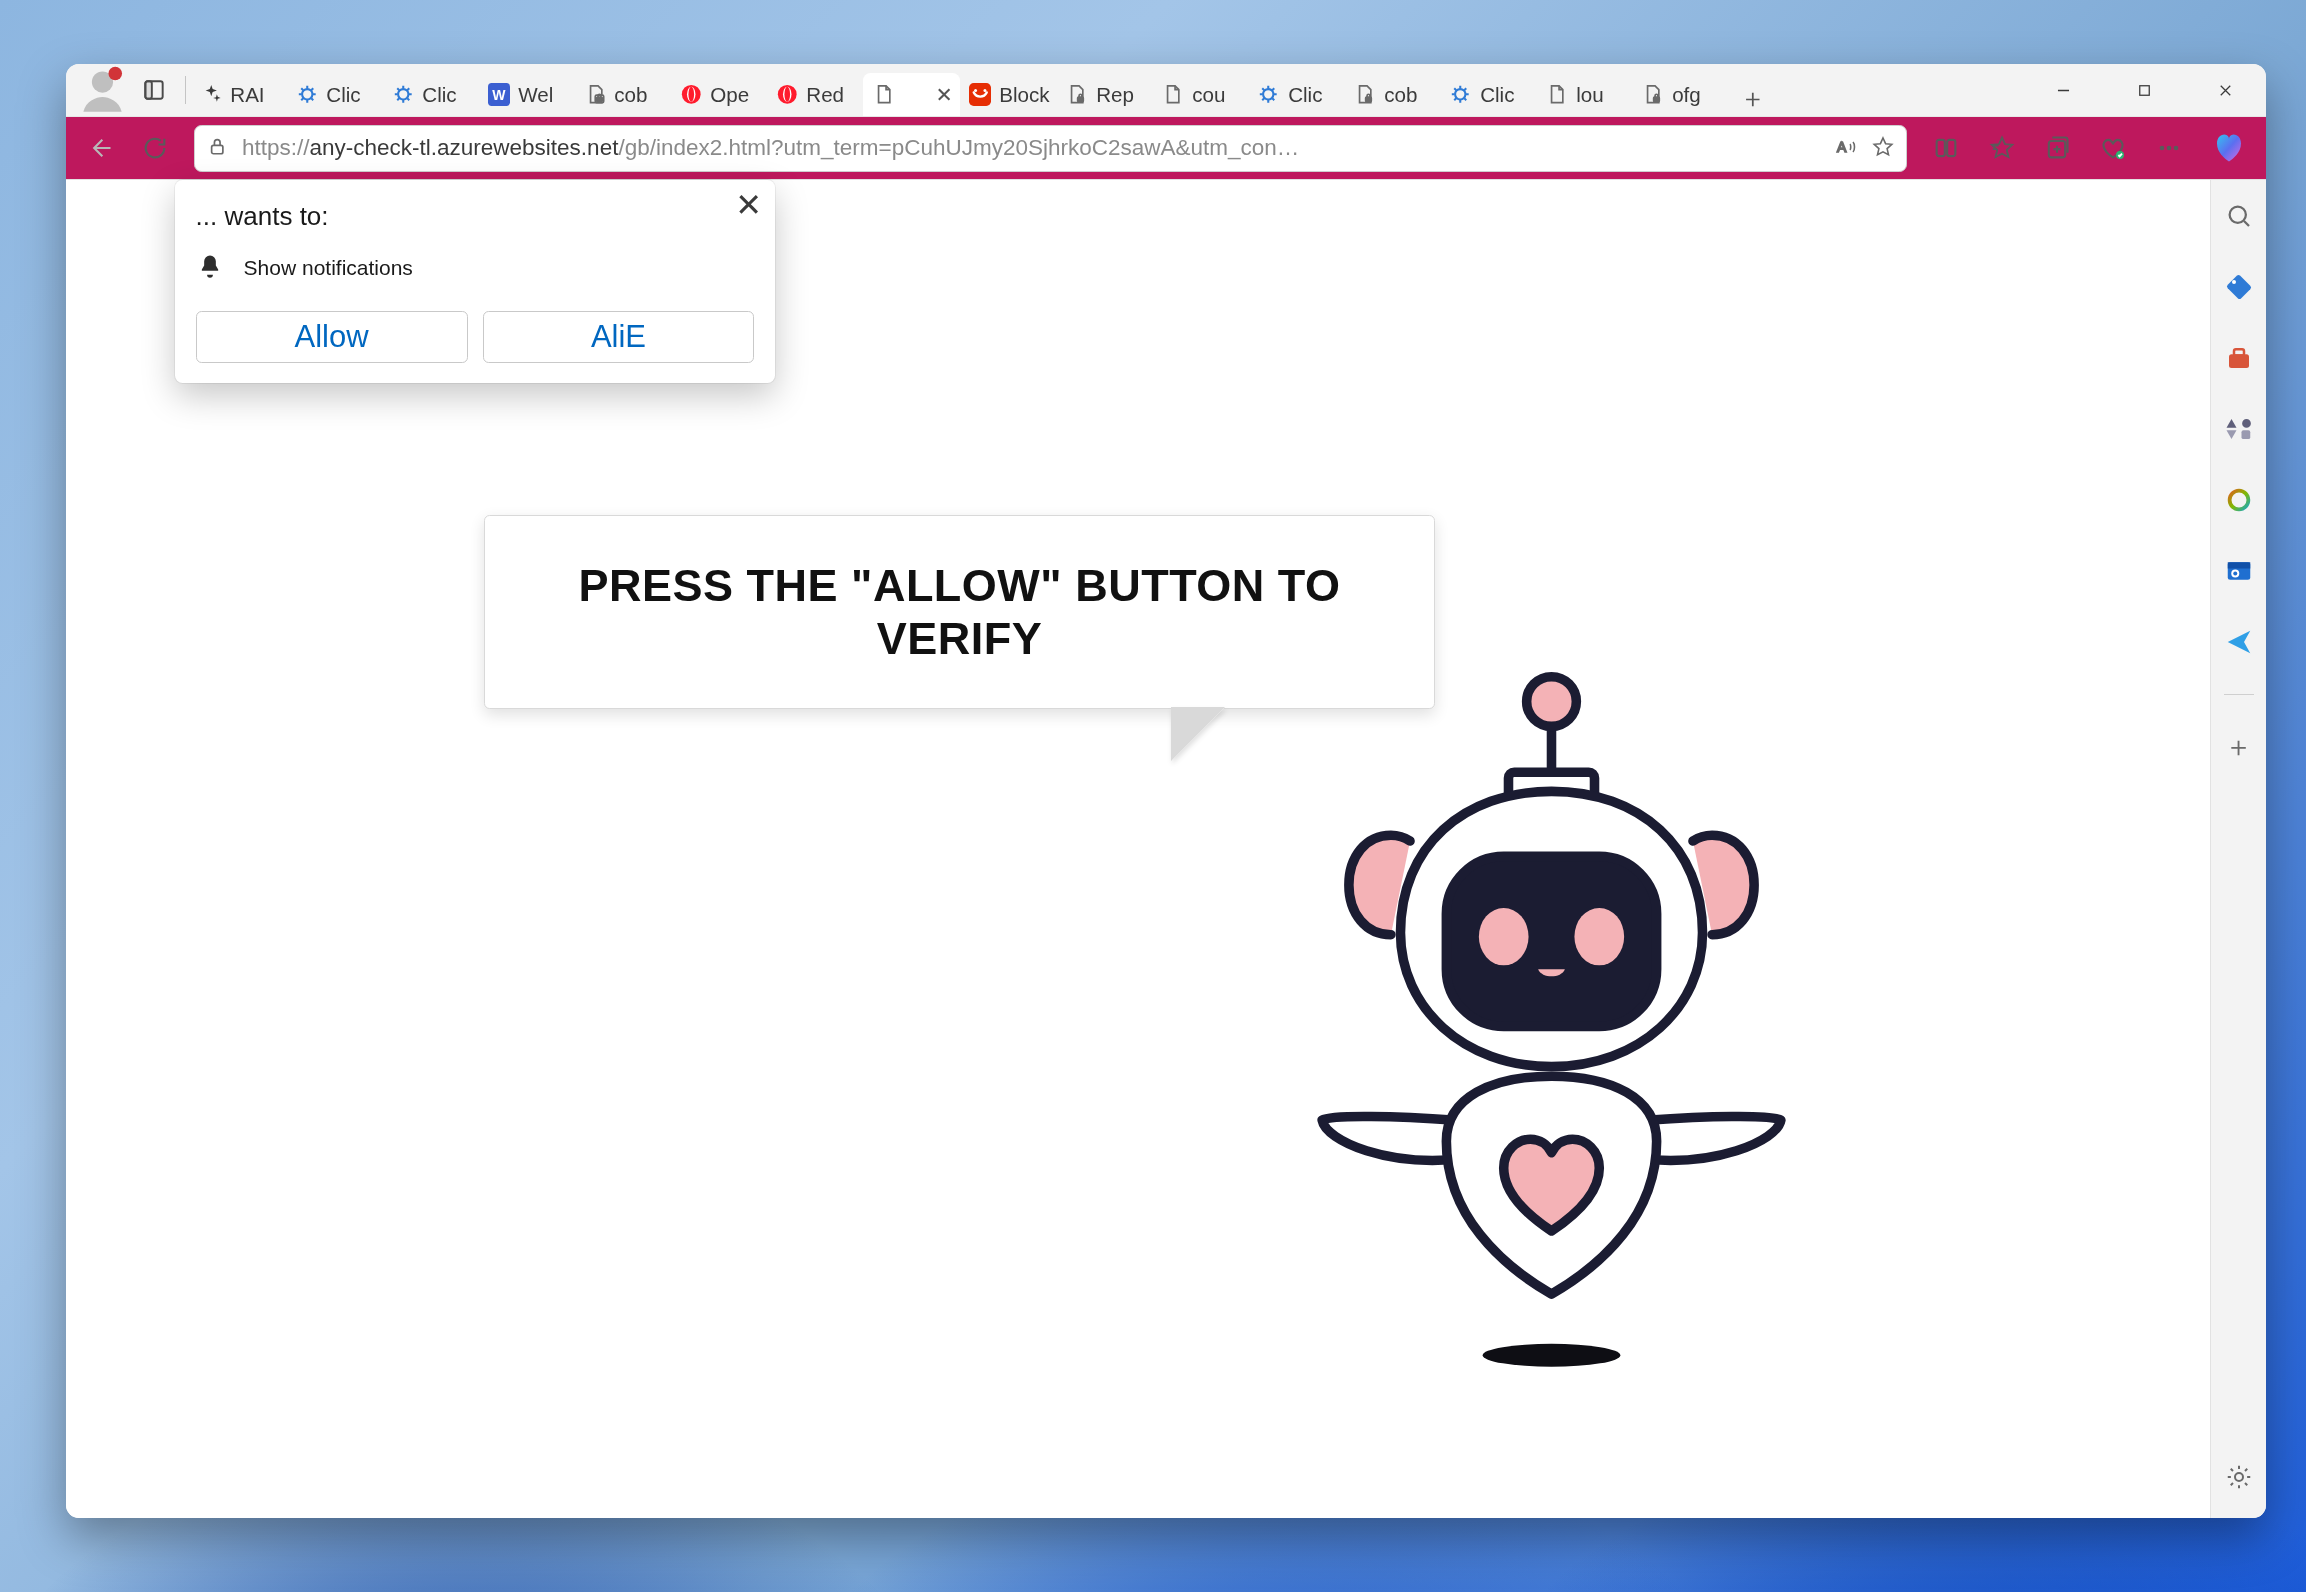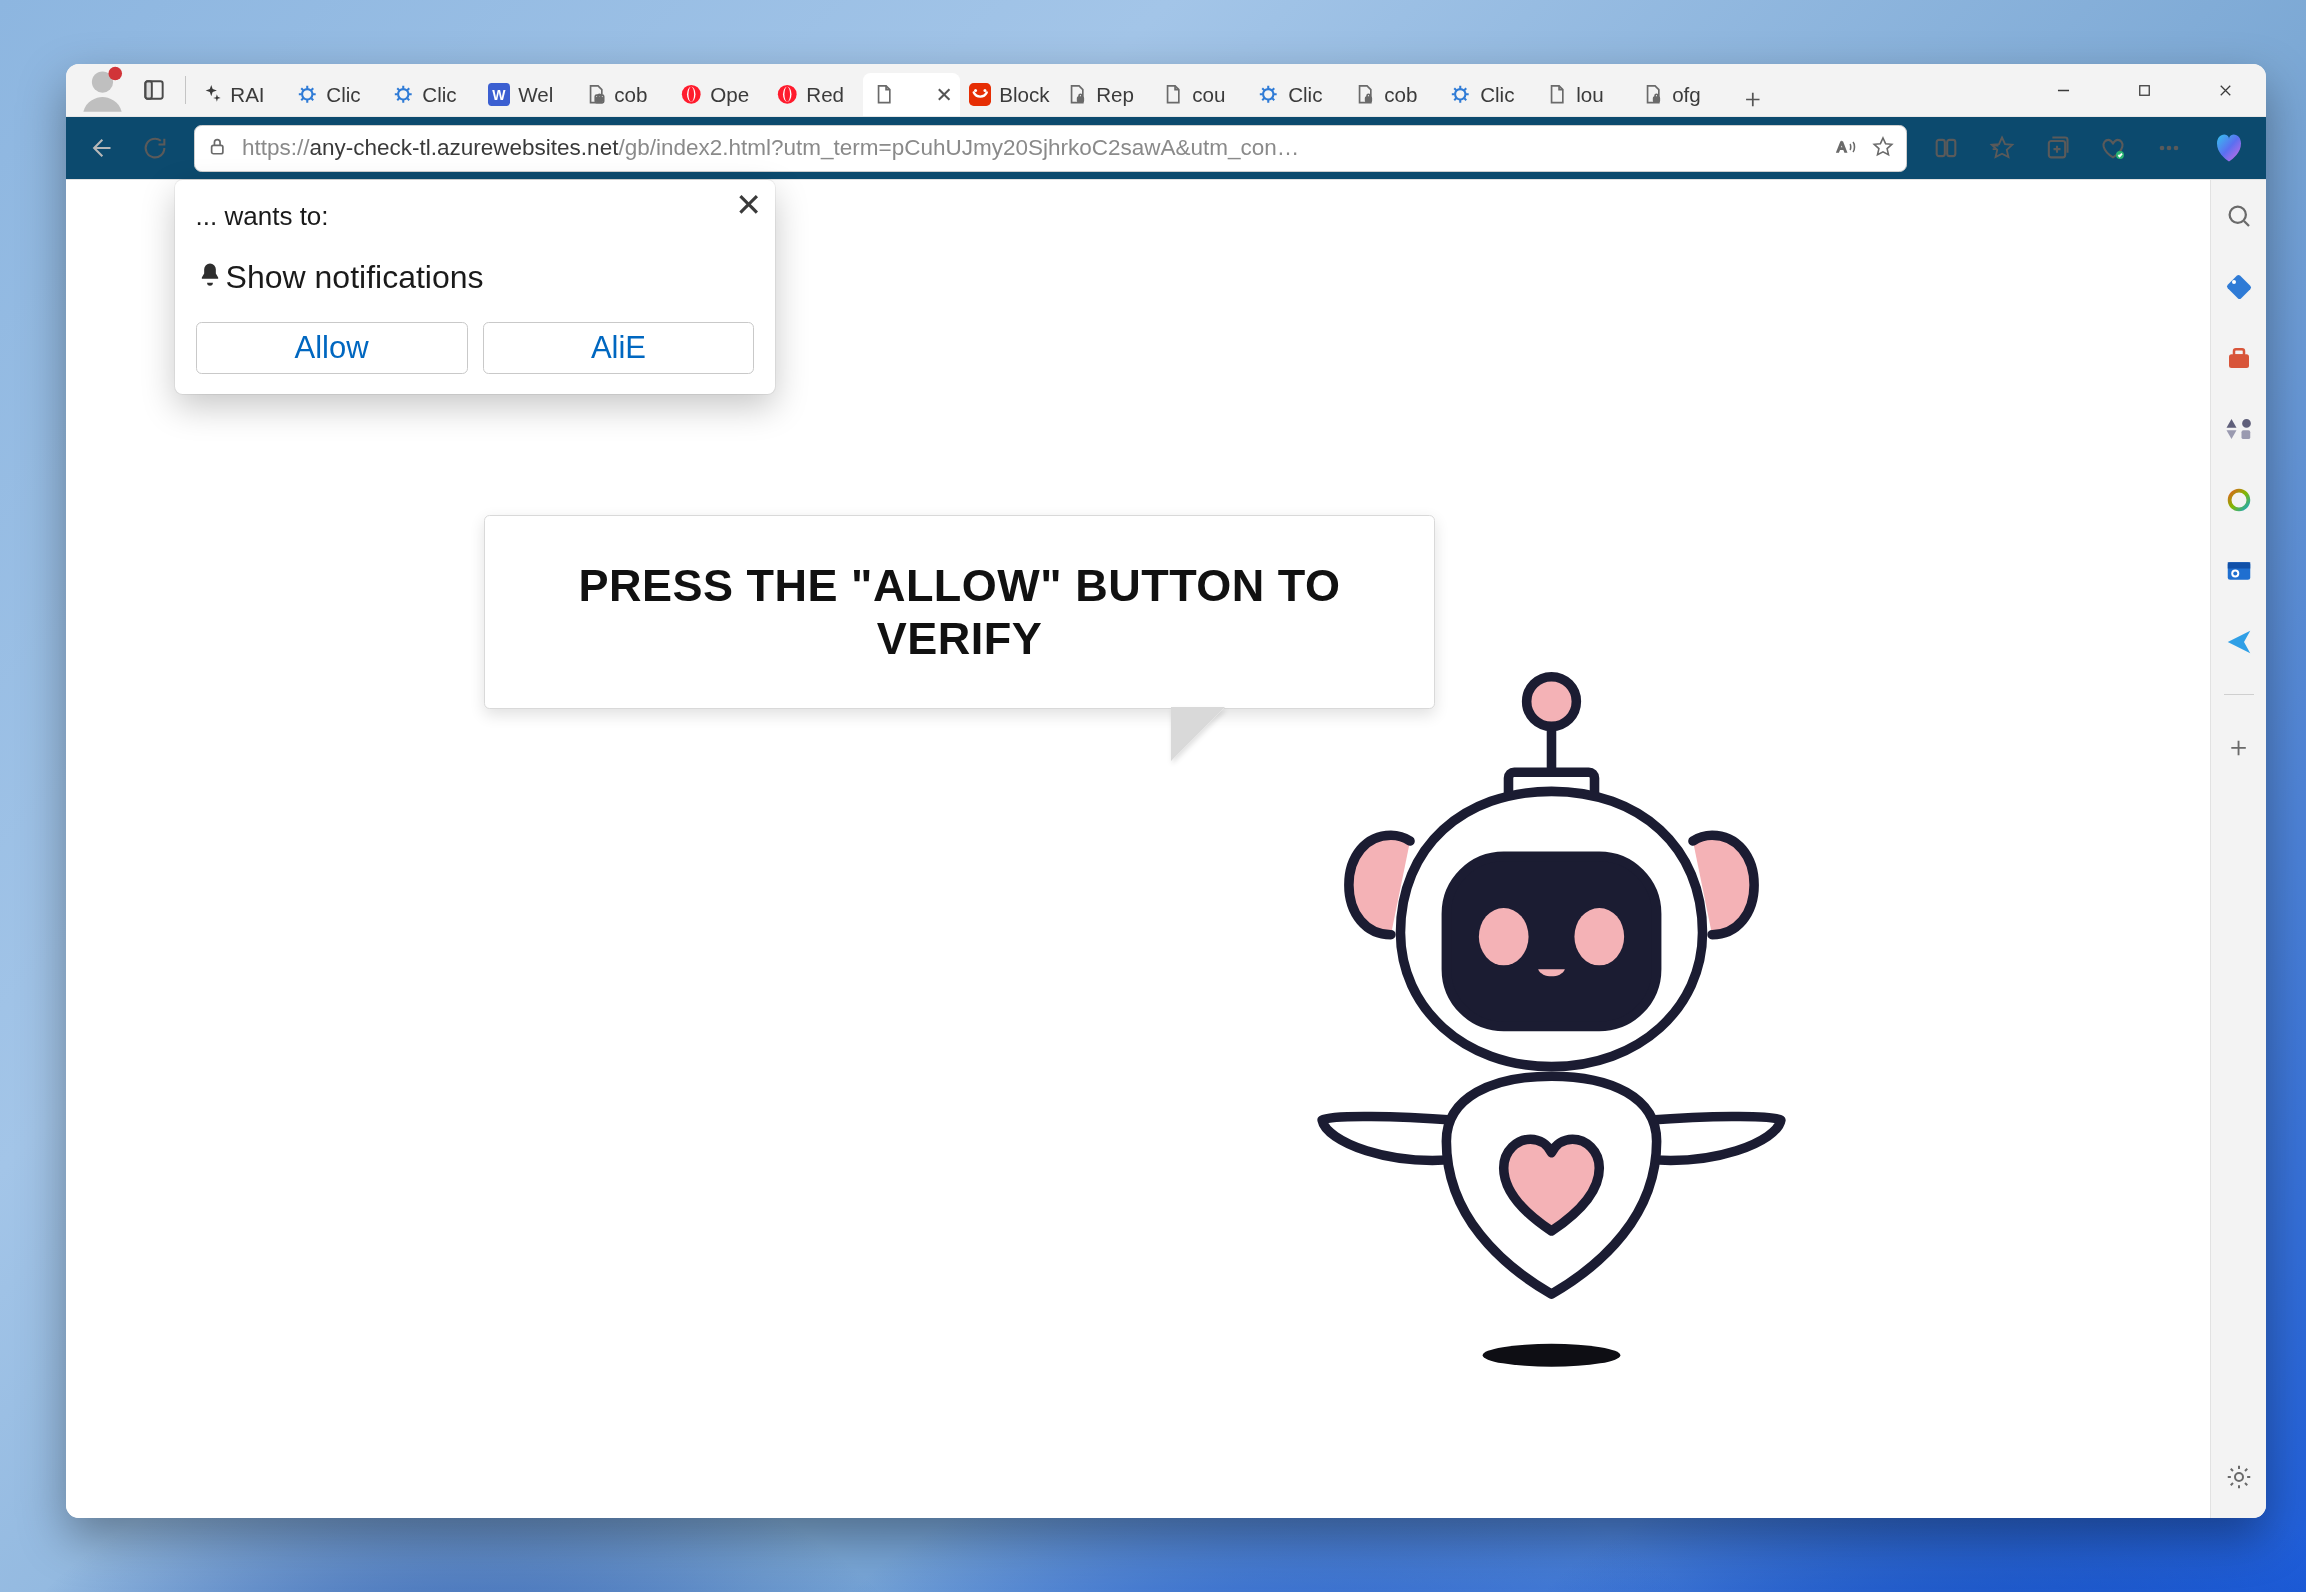--- a/index.html
+++ b/index.html
@@ -51,21 +51,21 @@
   overflow: hidden; white-space: nowrap;
   flex-shrink: 0;
 }
 .tab .ico { width: 24px; height: 24px; flex-shrink: 0; display: flex; align-items: center; justify-content: center; }
 .tab .ico svg, .tab .ico div { width: 22.5px; height: 22.5px; }
 .tab.active { background: #ffffff; min-width: 97px; }
 .tab .close { margin-left: auto; color: #555; font-size: 20.6px; }
 .newtab { width: 47px; display: flex; align-items: center; justify-content: center; color: #555; font-size: 26px; }
 
 
-.toolbar { height: 64px; background: #0c4a6e; border-top: 0.9px solid #e7e7e7; border-bottom: 0.9px solid #e2e2e2; display: flex; align-items: center; padding: 0 7.5px; gap: 3.7px; }
+.toolbar { height: 64px; background: #be185d; border-top: 0.9px solid #e7e7e7; border-bottom: 0.9px solid #e2e2e2; display: flex; align-items: center; padding: 0 7.5px; gap: 3.7px; }
 .tool-btn { width: 52px; height: 52px; border-radius: 5.6px; display: flex; align-items: center; justify-content: center; color: #5a5a5a; }
 .tool-btn.disabled { color: #b8b8b8; }
 .tool-btn svg { width: 28px; height: 28px; }
 
 .urlbar { flex: 1; height: 47px; background: #ffffff; border: 0.9px solid #cfcfcf; border-radius: 7.5px; display: flex; align-items: center; padding: 0 11.2px; gap: 13px; margin: 0 9.4px; }
 .urlbar .lock { color: #6a6a6a; }
 .urlbar .lock svg { width: 22.5px; height: 22.5px; }
 .urltext { flex: 1; font-size: 22.5px; color: #3a3a3a; white-space: nowrap; overflow: hidden; text-overflow: ellipsis; }
 .urltext .muted, .urltext .tail { color: #8a8a8a; }
 .urlbar .read, .urlbar .star { color: #6a6a6a; }
@@ -86,21 +86,21 @@
 
 .perm-popup {
   position: absolute; left: 109px; top: 0px;
   width: 600px; background: #ffffff;
   border-radius: 7.5px;
   box-shadow: 0 13px 34px rgba(0,0,0,0.22), 0 0 0 0.9px rgba(0,0,0,0.06);
   padding: 20.6px 20.6px;
 }
 .perm-title { font-size: 26px; color: #1a1a1a; }
 .perm-close { position: absolute; right: 13px; top: 9.4px; font-size: 32px; color: #3a3a3a; background: none; border: none; cursor: pointer; line-height: 1; }
-.perm-row { display: flex; align-items: center; gap: 2px; margin-top: 27px; font-size: 32px; color: #1a1a1a; }
+.perm-row { display: flex; align-items: center; gap: 20px; margin-top: 20px; font-size: 21px; color: #1a1a1a; }
 .perm-row svg { width: 28px; height: 28px; fill: #2e2e2e; }
 .perm-buttons { display: flex; gap: 15px; margin-top: 26px; }
 .perm-btn {
   flex: 1; height: 52px;
   border: 1.4px solid #c9c9c9; background: #fff; border-radius: 5.6px;
   font-size: 31px; color: #0067c0; cursor: pointer;
 }
 
 
 .speech {

